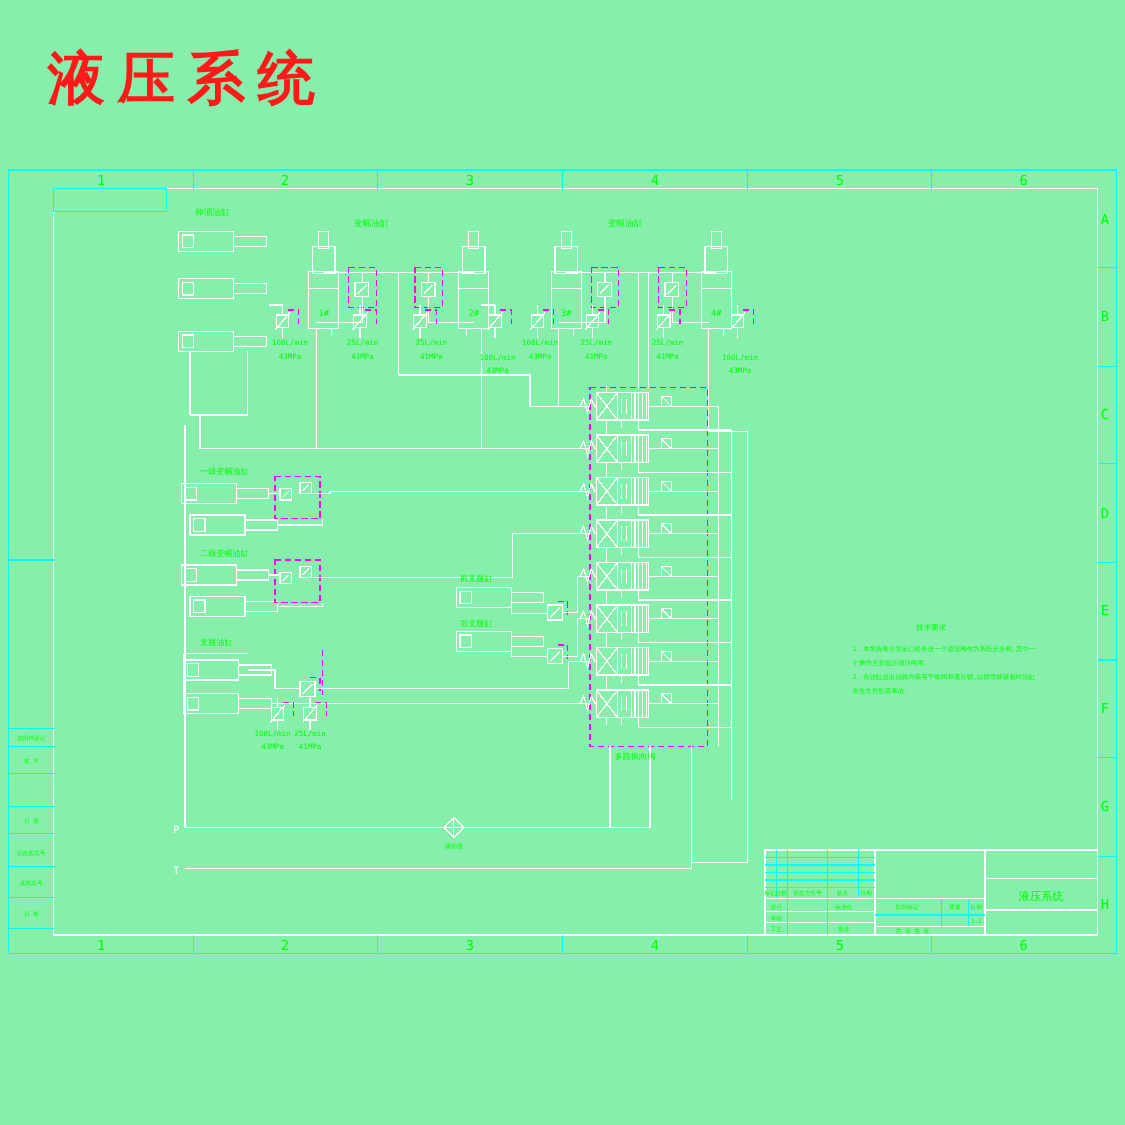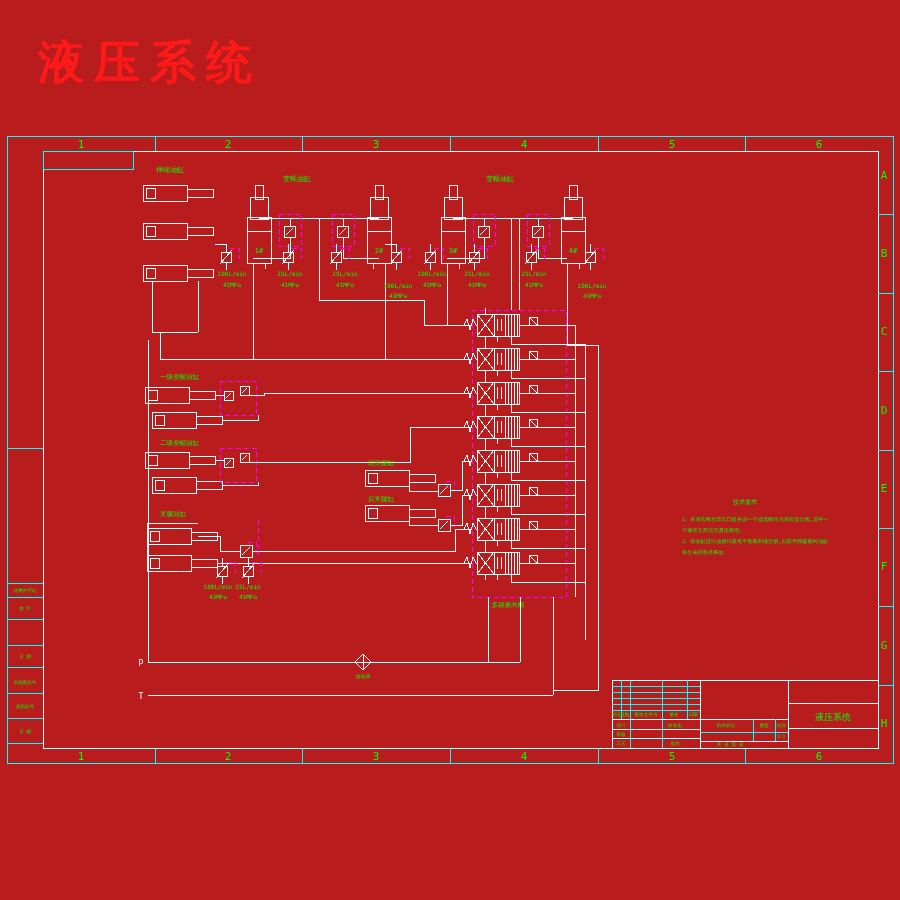--- a/index.html
+++ b/index.html
@@ -1,16 +1,16 @@
 <!DOCTYPE html>
 <html><head>
 <meta charset="utf-8">
 <style>
   html,body{margin:0;padding:0;background:#000;}
-  .canvas{position:relative;width:900px;height:900px;background:#b91c1c;overflow:hidden;
+  .canvas{position:relative;width:900px;height:900px;background:#86efac;overflow:hidden;
           font-family:"DejaVu Sans Mono", monospace;}
   svg{position:absolute;left:0;top:0;}
   svg text{font-family:"DejaVu Sans Mono", monospace;}
   .t-red{fill:#ff1a1a;font-family:"DejaVu Serif", serif;font-weight:bold;letter-spacing:10px;}
   .t-green{fill:#00ff00;}
   .t-white{fill:#ffffff;}
   .ln{stroke:#ffffff;stroke-width:1;fill:none;shape-rendering:crispEdges;}
   .cy{stroke:#00ffff;stroke-width:1;fill:none;shape-rendering:crispEdges;}
   .mg{stroke:#ff00ff;stroke-width:1;fill:none;stroke-dasharray:5,3;shape-rendering:crispEdges;}
 </style>

